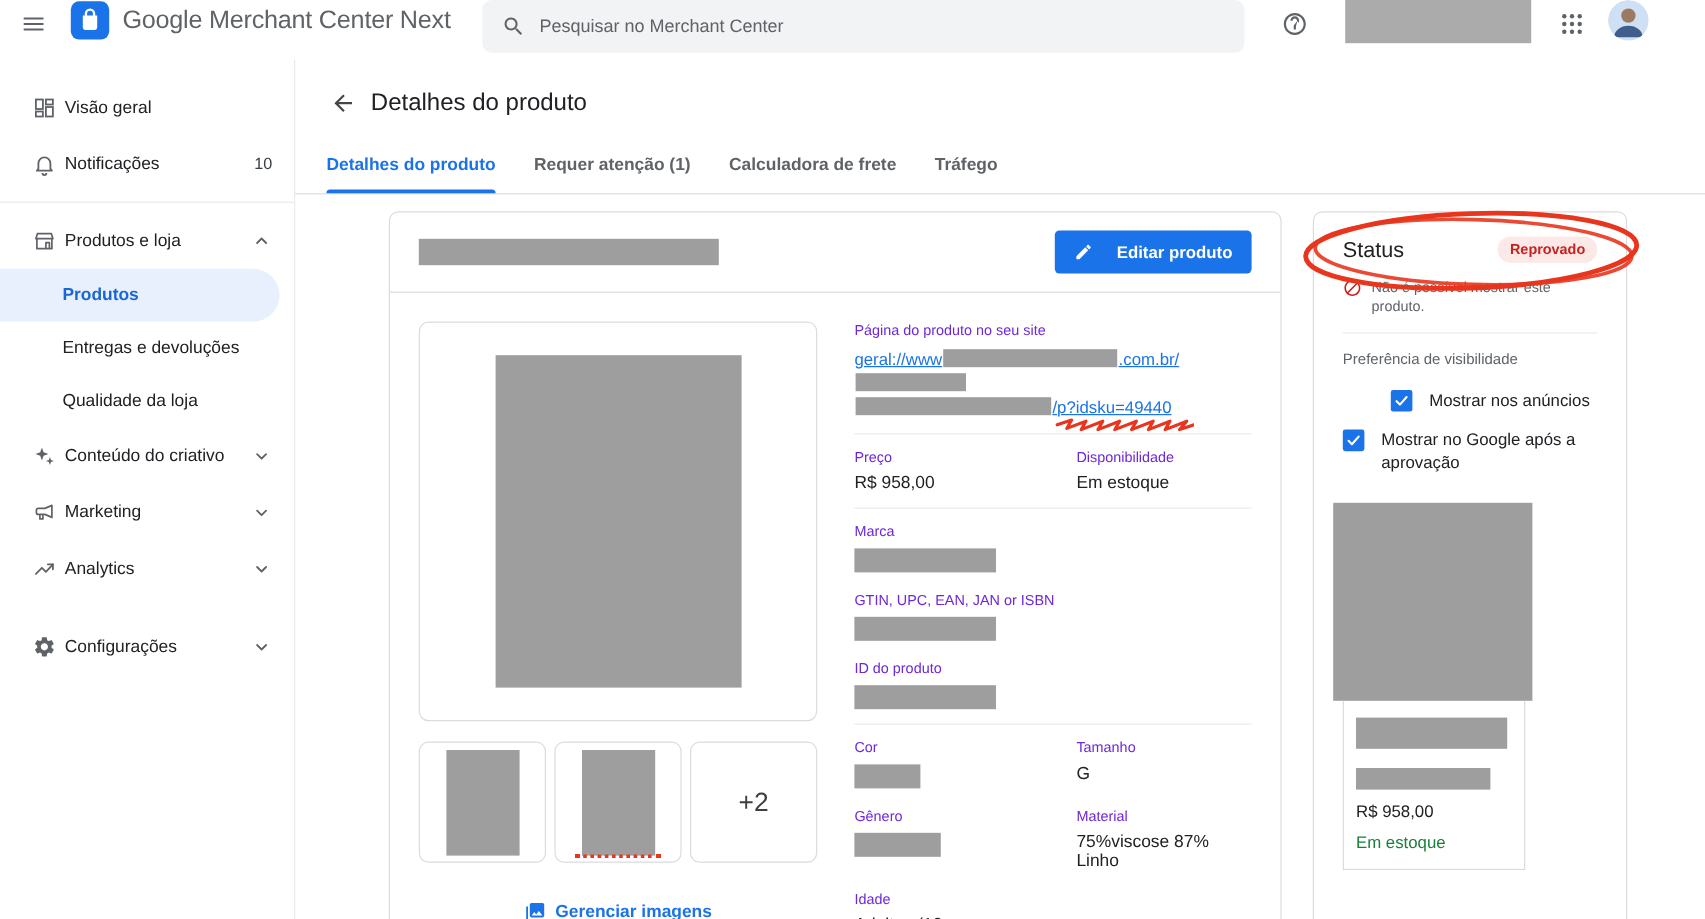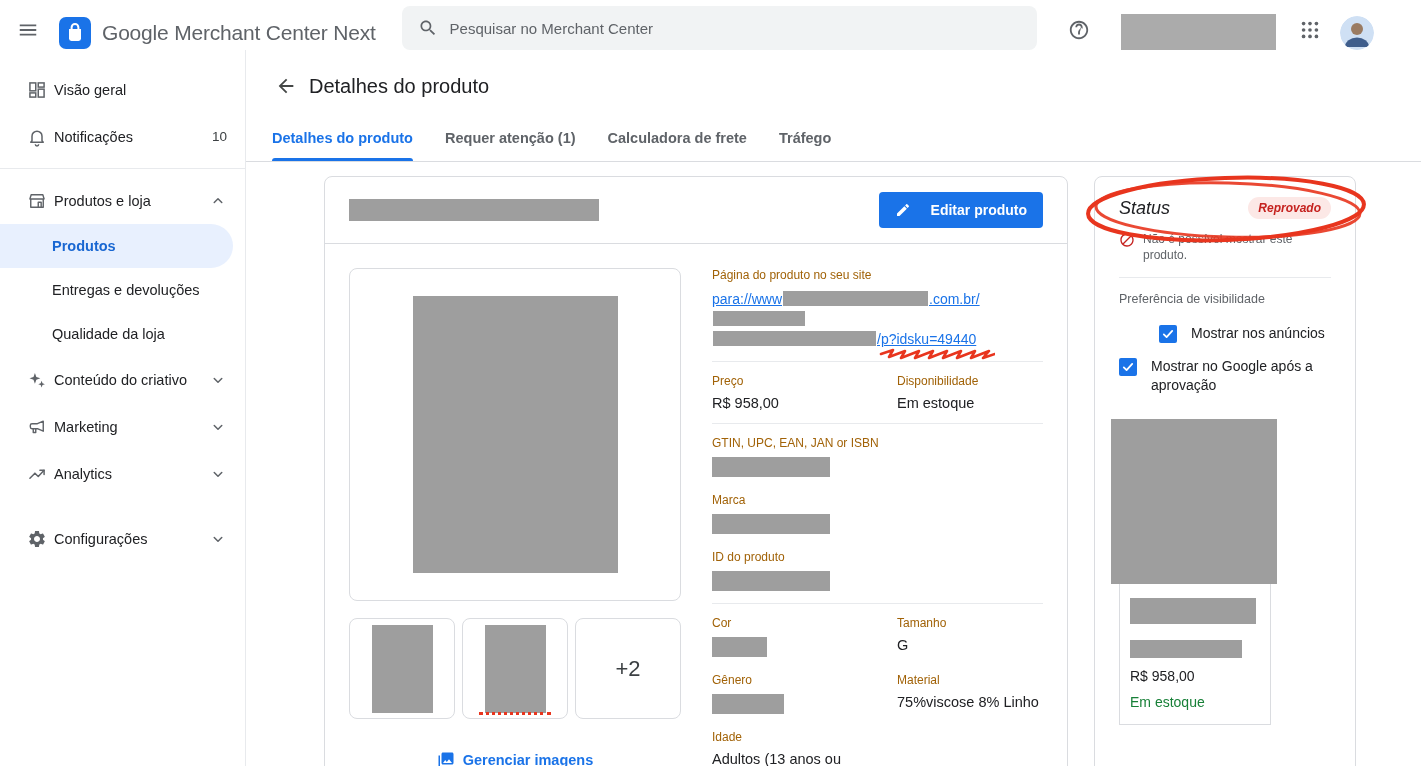--- a/index.html
+++ b/index.html
@@ -1,20 +1,20 @@
 <!DOCTYPE html>
 <html><head>
 <meta charset="utf-8">
 <style>
   * { margin:0; padding:0; box-sizing:border-box; }
   html,body { width:1421px; height:766px; overflow:hidden; background:#fff;
     font-family:"Liberation Sans","DejaVu Sans",sans-serif; color:#202124; }
 
   
-  .topbar { height:50px; display:flex; align-items:flex-end; padding:0 12px 0 8px; background:#fff; }
+  .topbar { height:50px; display:flex; align-items:flex-start; padding:0 12px 0 8px; background:#fff; }
   .icon-btn { background:none; border:none; width:40px; height:40px; border-radius:50%;
     display:flex; align-items:center; justify-content:center; cursor:pointer; flex-shrink:0; }
   .logo { display:flex; align-items:center; gap:10px; margin-left:10px; cursor:pointer; }
   .logo-text { font-size:21px; color:#5f6368; white-space:nowrap; letter-spacing:-0.2px; }
   .search { margin-left:26px; width:635px; height:44px; background:#f1f3f4; border-radius:8px;
     display:flex; align-items:center; padding:0 16px; gap:12px; }
   .search input { flex:1; border:none; background:transparent; outline:none; font-size:15px;
     color:#202124; font-family:inherit; }
   .search input::placeholder { color:#5f6368; }
   .tb-help { margin-left:22px; }
@@ -75,38 +75,38 @@
   .thumb-redacted { width:61px; height:88px; }
   .thumb.t2::after { content:""; position:absolute; bottom:3px; left:16px; right:16px;
     border-bottom:3px dotted #e8351e; }
   .thumb.more span { font-size:22px; color:#3c4043; }
   .manage-link { margin-top:32px; display:flex; align-items:center; justify-content:center;
     gap:8px; color:#1a73e8; font-size:14.5px; font-weight:bold; cursor:pointer; text-decoration:none; }
 
   .detail-col { flex:1; min-width:0; }
   .field { margin-bottom:12px; }
   .field-m16 { margin-bottom:16px; }
-  .label { font-size:12px; color:#a16207; margin-bottom:7px; }
+  .label { font-size:12px; color:#6d28d9; margin-bottom:7px; }
   .value { font-size:14.5px; color:#202124; }
   .detail-col hr, .status-card hr { border:none; border-top:1px solid #e8eaed; margin:12px 0; }
   .row2 { display:flex; }
   .row2 .col-a { width:185px; flex-shrink:0; }
   .block-redact { height:20px; }
   .w118{width:118px} .w55{width:55px} .w72{width:72px}
   .url { font-size:14px; line-height:20px; color:#1a73e8; cursor:pointer; }
   .url .txt { text-decoration:underline; }
   .inline-redact { display:inline-block; height:15px; vertical-align:-2px; margin:0 1px; }
   .w145{width:145px} .w92{width:92px} .w163{width:163px}
   .url-line2 { position:relative; }
   .url-scribble { position:absolute; left:167px; top:18px; }
 
   
   .status-card { width:262px; height:1200px; margin-left:26px; position:relative; flex-shrink:0; }
   .annotation-ellipse { position:absolute; left:-16px; top:-9px; pointer-events:none; z-index:5; }
-  .status-head { display:flex; align-items:flex-end; justify-content:space-between; padding:20px 24px 10px;font-style:italic; }
+  .status-head { display:flex; align-items:flex-end; justify-content:space-between; padding:20px 24px 10px; }
   .status-head h2 { font-size:18px; font-weight:normal; color:#202124; }
   .badge-reprovado { background:#fce8e6; color:#c5221f; font-size:12px; font-weight:bold;
     padding:4px 10px; border-radius:12px; white-space:nowrap; }
   .error-row { display:flex; gap:8px; padding:2px 24px 0; }
   .error-ico { flex-shrink:0; margin-top:1px; display:flex; }
   .error-text { font-size:12px; line-height:16px; color:#5f6368; }
   .error-text a { color:#1a73e8; text-decoration:underline; cursor:pointer; }
   .status-card hr { margin:14px 24px; }
   .vis-heading { font-size:12.5px; color:#5f6368; padding:0 24px; }
   .check-row { display:flex; align-items:flex-start; gap:14px; padding:0 24px; margin-top:14px; cursor:pointer; }
@@ -338,46 +338,46 @@
                     <path d="M22 16V4c0-1.1-.9-2-2-2H8c-1.1 0-2 .9-2 2v12c0 1.1.9 2 2 2h12c1.1 0 2-.9 2-2zm-11-4 2.03 2.71L16 11l4 5H8l3-4zM2 6v14c0 1.1.9 2 2 2h14v-2H4V6H2z"></path>
                   </svg>
                 <span>Gerenciar imagens</span>
               </a>
             </div>
 
             <div class="detail-col">
               <div class="field">
                 <div class="label">Página do produto no seu site</div>
                 <div class="url">
-                  <div><span class="txt">para://www</span><span class="redacted inline-redact w145"></span><span class="txt">.com.br/</span><span class="redacted inline-redact w92"></span></div>
+                  <div><span class="txt">geral://www</span><span class="redacted inline-redact w145"></span><span class="txt">.com.br/</span><span class="redacted inline-redact w92"></span></div>
                   <div class="url-line2"><span class="redacted inline-redact w163"></span><span class="txt">/p?idsku=49440</span>
                     <svg class="url-scribble" width="116" height="14" viewBox="0 0 116 14">
                         <path d="M2 7 14 3l-4 7 16-6-4 7 18-7-4 7 18-7-4 7 18-7-4 7 18-7-4 7 18-7-4 7 18-7-6 7 12-4" fill="none" stroke="#e8351e" stroke-width="2.6" stroke-linejoin="round" stroke-linecap="round"></path>
                       </svg>
                   </div>
                 </div>
               </div>
               <hr>
               <div class="row2 field">
                 <div class="col-a">
                   <div class="label">Preço</div>
                   <div class="value">R$ 958,00</div>
                 </div>
                 <div>
                   <div class="label">Disponibilidade</div>
                   <div class="value">Em estoque</div>
                 </div>
               </div>
               <hr>
               <div class="field field-m16">
+                <div class="label">Marca</div>
+                <div class="redacted block-redact w118"></div>
+              </div>
+              <div class="field field-m16">
                 <div class="label">GTIN, UPC, EAN, JAN or ISBN</div>
-                <div class="redacted block-redact w118"></div>
-              </div>
-              <div class="field field-m16">
-                <div class="label">Marca</div>
                 <div class="redacted block-redact w118"></div>
               </div>
               <div class="field">
                 <div class="label">ID do produto</div>
                 <div class="redacted block-redact w118"></div>
               </div>
               <hr>
               <div class="row2 field field-m16">
                 <div class="col-a">
                   <div class="label">Cor</div>
@@ -388,21 +388,21 @@
                   <div class="value">G</div>
                 </div>
               </div>
               <div class="row2 field field-m16">
                 <div class="col-a">
                   <div class="label">Gênero</div>
                   <div class="redacted block-redact w72"></div>
                 </div>
                 <div>
                   <div class="label">Material</div>
-                  <div class="value">75%viscose 8% Linho</div>
+                  <div class="value">75%viscose 87% Linho</div>
                 </div>
               </div>
               <div class="field">
                 <div class="label">Idade</div>
                 <div class="value">Adultos (13 anos ou</div>
               </div>
             </div>
           </div>
         </section>
 

